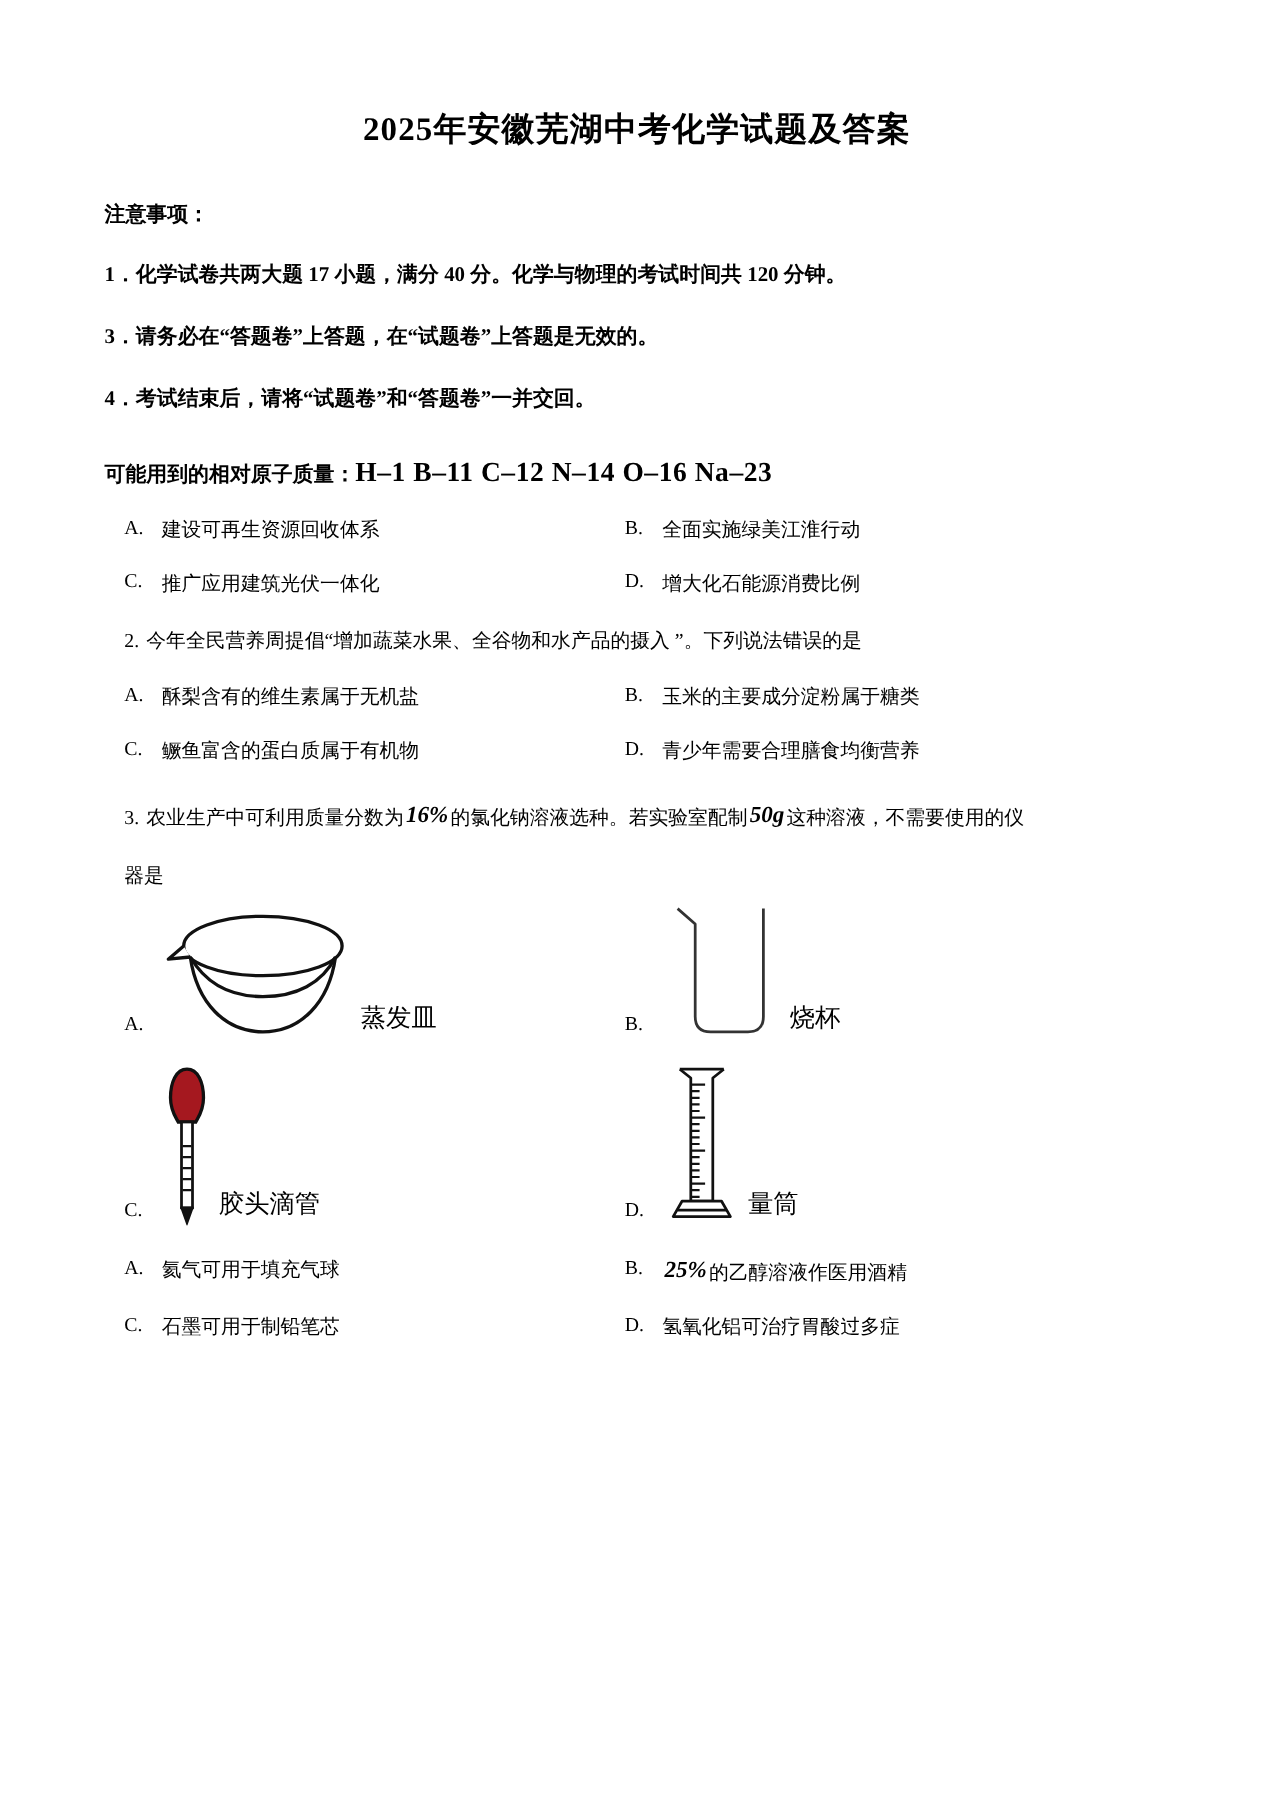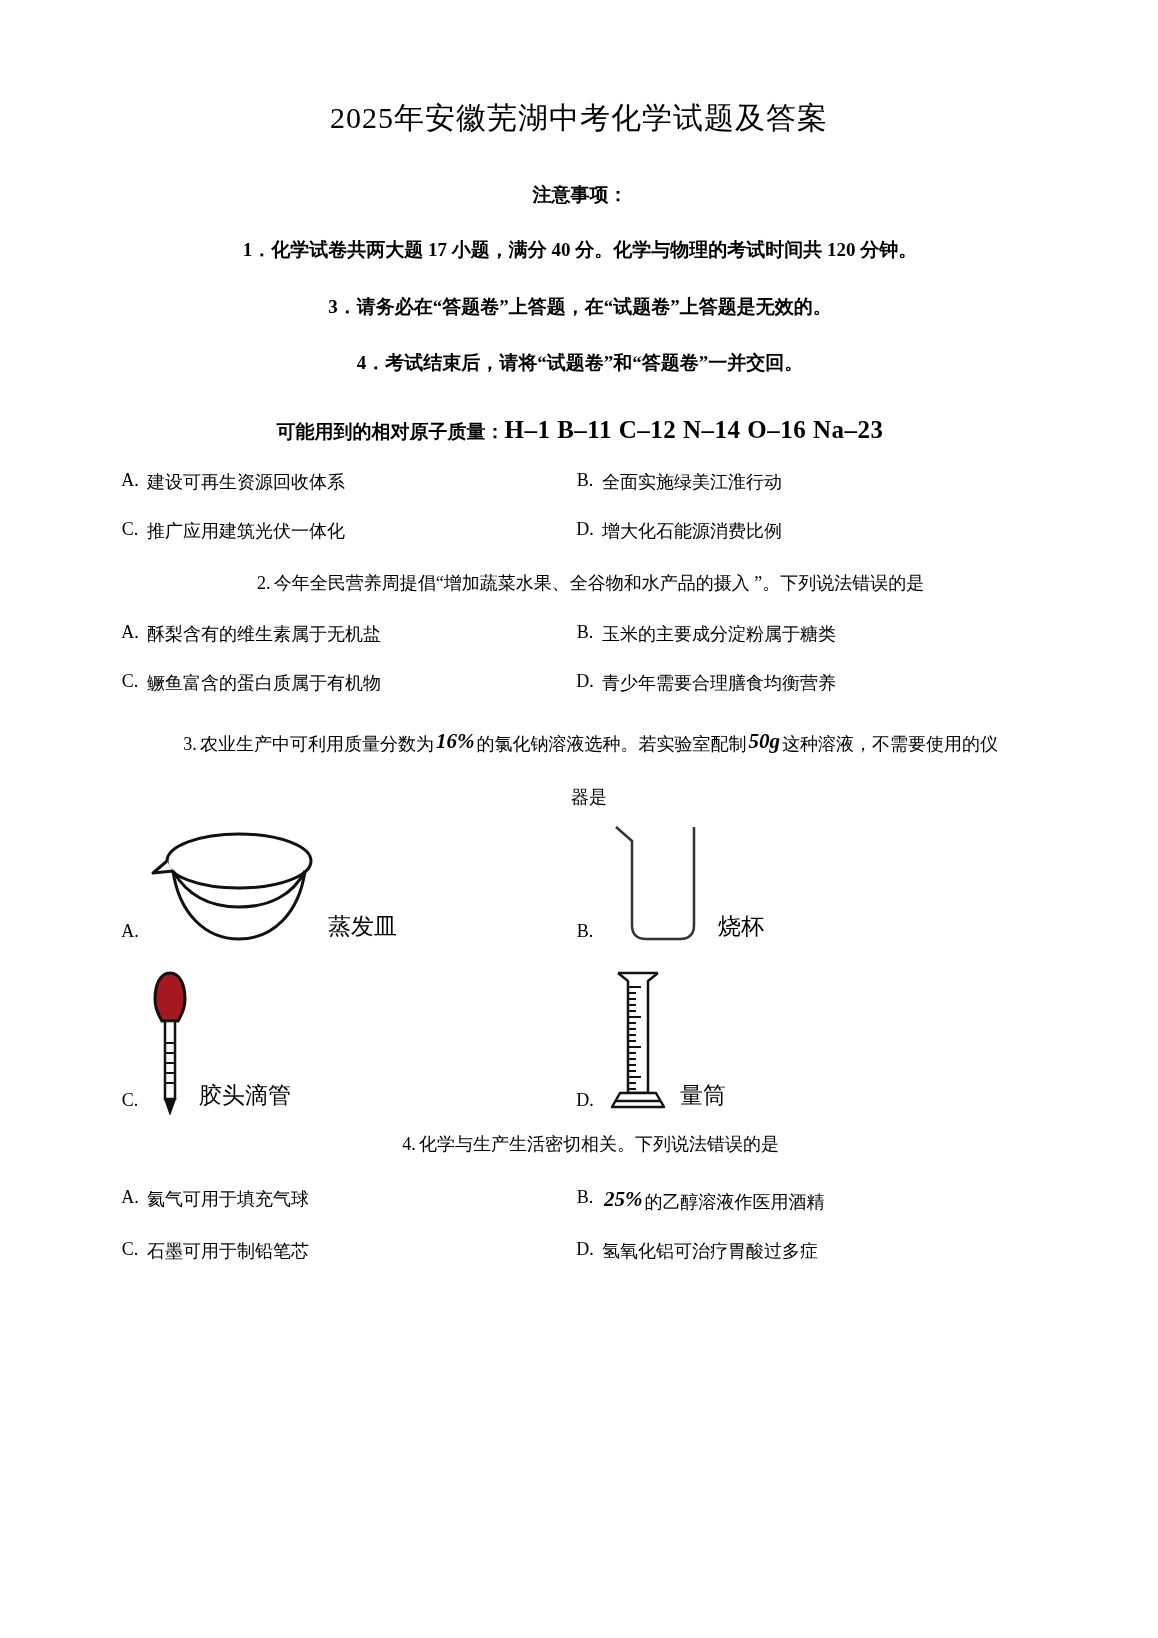--- a/index.html
+++ b/index.html
@@ -18,31 +18,30 @@
   .page {
     width: 1158px;
     height: 1638px;
     box-sizing: border-box;
     padding: 0;
     position: relative;
   }
   .doc-title {
     text-align: center;
     font-size: 30px;
-    font-weight: normal;
+    font-weight: bold;
     letter-spacing: 1px;
     margin: 100px 0 0 0;
     line-height: 1.2;
   }
   .body-col {
     margin: 0 auto;
     width: 972px;
     padding-left: 2px;
     box-sizing: border-box;
-    text-align: center;
   }
   .notice-head {
     font-size: 19px;
     font-weight: bold;
     margin-top: 46px;
   }
   .notice-item {
     font-size: 19px;
     font-weight: bold;
     margin-top: 28px;
@@ -272,23 +271,20 @@
             <line x1="27" y1="106" x2="34" y2="106" stroke="#111" stroke-width="2"></line>
             <line x1="27" y1="112" x2="39" y2="112" stroke="#111" stroke-width="2"></line>
             <line x1="27" y1="118" x2="34" y2="118" stroke="#111" stroke-width="2"></line>
             <line x1="27" y1="124" x2="34" y2="124" stroke="#111" stroke-width="2"></line>
           </svg>
         </span>
         <span class="fig-label">量筒</span>
       </div>
     </div>
 
-    <div class="question" style="margin-top:16px;">
-      <span class="q-num">4.</span><span class="q-body">化学与生产生活密切相关。下列说法错误的是</span>
-    </div>
     <div class="opt-row" style="margin-top:28px;">
       <div class="opt opt-a">
         <span class="opt-letter">A.</span>
         <span>氦气可用于填充气球</span>
       </div>
       <div class="opt opt-b">
         <span class="opt-letter">B.</span>
         <span><span class="bignum">25%</span><span>的乙醇溶液作医用酒精</span></span>
       </div>
     </div>

